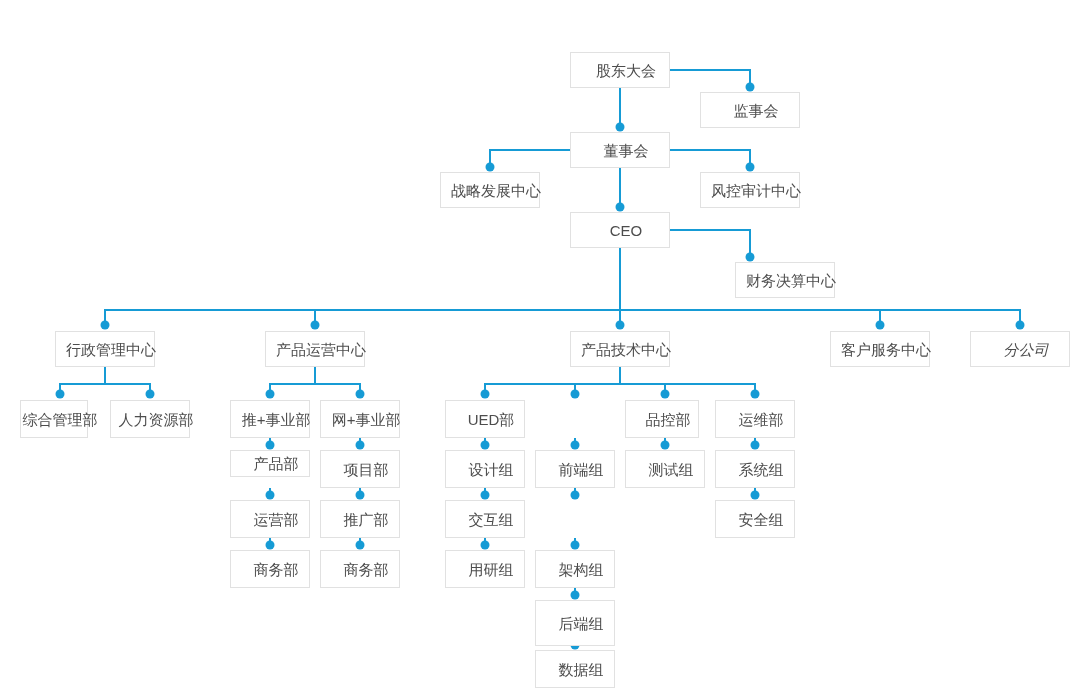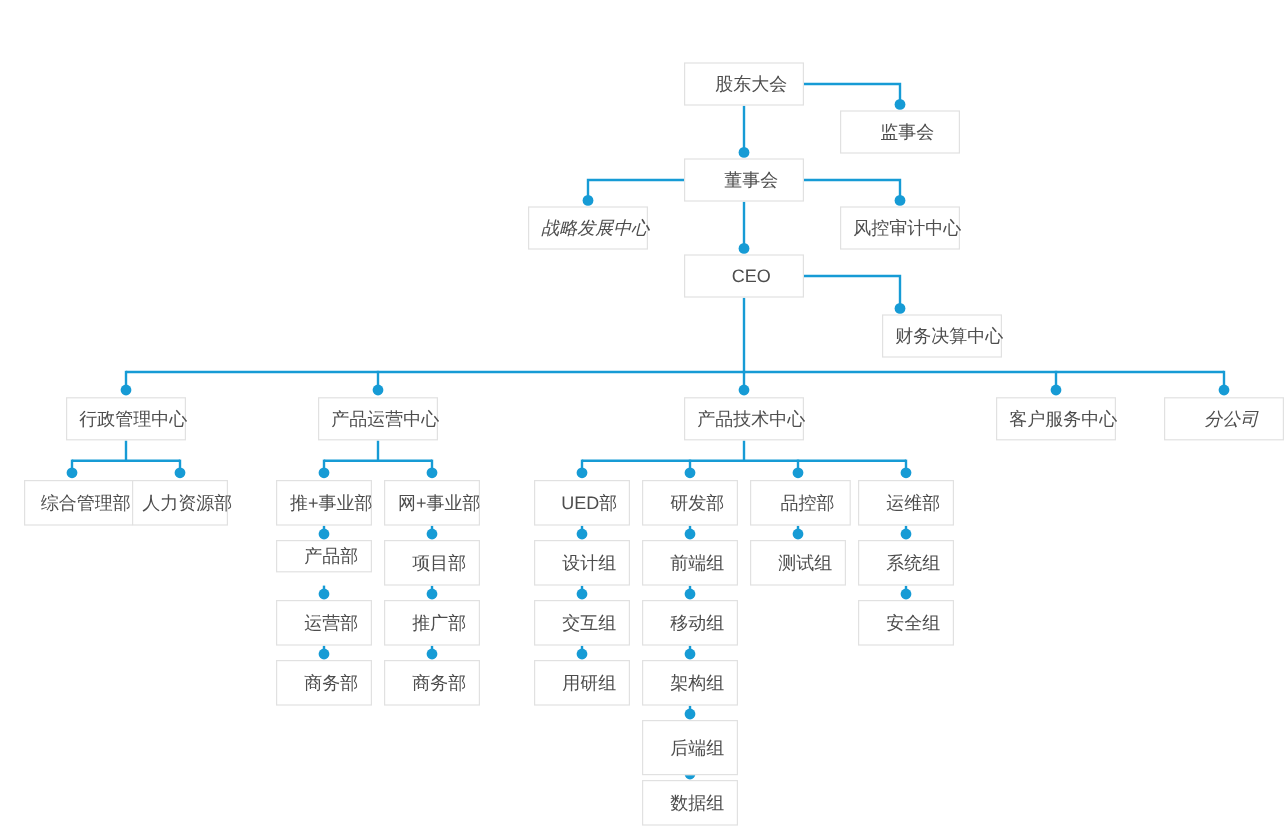--- a/index.html
+++ b/index.html
@@ -131,47 +131,45 @@
       <circle cx="665" cy="445" r="4.5"></circle>
       <polyline points="755,438 755,445"></polyline>
       <circle cx="755" cy="445" r="4.5"></circle>
       <polyline points="755,488 755,495"></polyline>
       <circle cx="755" cy="495" r="4.5"></circle>
     </svg>
 
   <div class="node" style="left: 570px; top: 52px; width: 100px; height: 36px;">股东大会</div>
   <div class="node" style="left: 700px; top: 92px; width: 100px; height: 36px;">监事会</div>
   <div class="node" style="left: 570px; top: 132px; width: 100px; height: 36px;">董事会</div>
-  <div class="node" style="left: 440px; top: 172px; width: 100px; height: 36px; font-style: italic;">战略发展中心</div>
+  <div class="node" style="left: 440px; top: 172px; width: 100px; height: 36px;">战略发展中心</div>
   <div class="node" style="left: 700px; top: 172px; width: 100px; height: 36px;">风控审计中心</div>
   <div class="node" style="left: 570px; top: 212px; width: 100px; height: 36px;">CEO</div>
   <div class="node" style="left: 700px; top: 262px; width: 100px; height: 36px; margin-left: 35px;">财务决算中心</div>
   <div class="node" style="left: 55px; top: 331px; width: 100px; height: 36px;">行政管理中心</div>
   <div class="node" style="left: 265px; top: 331px; width: 100px; height: 36px;">产品运营中心</div>
   <div class="node" style="left: 570px; top: 331px; width: 100px; height: 36px;">产品技术中心</div>
   <div class="node" style="left: 830px; top: 331px; width: 100px; height: 36px;">客户服务中心</div>
   <div class="node" style="left: 970px; top: 331px; width: 100px; height: 36px; font-style: italic;">分公司</div>
-  <div class="node" style="left: 20px; top: 400px; width: 91px; height: 38px;">综合管理部</div>
+  <div class="node" style="left: 20px; top: 400px; width: 68px; height: 38px;">综合管理部</div>
   <div class="node" style="left: 110px; top: 400px; width: 80px; height: 38px;">人力资源部</div>
   <div class="node" style="left: 230px; top: 400px; width: 80px; height: 38px;">推+事业部</div>
   <div class="node" style="left: 320px; top: 400px; width: 80px; height: 38px;">网+事业部</div>
   <div class="node" style="left: 230px; top: 450px; width: 80px; height: 27px;">产品部</div>
   <div class="node" style="left: 230px; top: 500px; width: 80px; height: 38px;">运营部</div>
   <div class="node" style="left: 230px; top: 550px; width: 80px; height: 38px;">商务部</div>
   <div class="node" style="left: 320px; top: 450px; width: 80px; height: 38px;">项目部</div>
   <div class="node" style="left: 320px; top: 500px; width: 80px; height: 38px;">推广部</div>
   <div class="node" style="left: 320px; top: 550px; width: 80px; height: 38px;">商务部</div>
   <div class="node" style="left: 445px; top: 400px; width: 80px; height: 38px;">UED部</div>
-  <div class="node" style="left: 535px; top: 400px; width: 80px; height: 38px;">研发部</div>
-  <div class="node" style="left: 625px; top: 400px; width: 84px; height: 38px;">品控部</div>
+  <div class="node" style="left: 625px; top: 400px; width: 74px; height: 38px;">品控部</div>
   <div class="node" style="left: 715px; top: 400px; width: 80px; height: 38px;">运维部</div>
   <div class="node" style="left: 445px; top: 450px; width: 80px; height: 38px; text-align: center;">设计组</div>
   <div class="node" style="left: 445px; top: 500px; width: 80px; height: 38px;">交互组</div>
   <div class="node" style="left: 445px; top: 550px; width: 80px; height: 38px;">用研组</div>
   <div class="node" style="left: 535px; top: 450px; width: 80px; height: 38px;">前端组</div>
-  <div class="node" style="left: 535px; top: 500px; width: 80px; height: 38px;">移动组</div>
   <div class="node" style="left: 535px; top: 550px; width: 80px; height: 38px;">架构组</div>
   <div class="node" style="left: 535px; top: 600px; width: 80px; height: 46px;">后端组</div>
   <div class="node" style="left: 535px; top: 650px; width: 80px; height: 38px;">数据组</div>
   <div class="node" style="left: 625px; top: 450px; width: 80px; height: 38px;">测试组</div>
   <div class="node" style="left: 715px; top: 450px; width: 80px; height: 38px;">系统组</div>
   <div class="node" style="left: 715px; top: 500px; width: 80px; height: 38px;">安全组</div>
 </div>
 
 </body></html>

